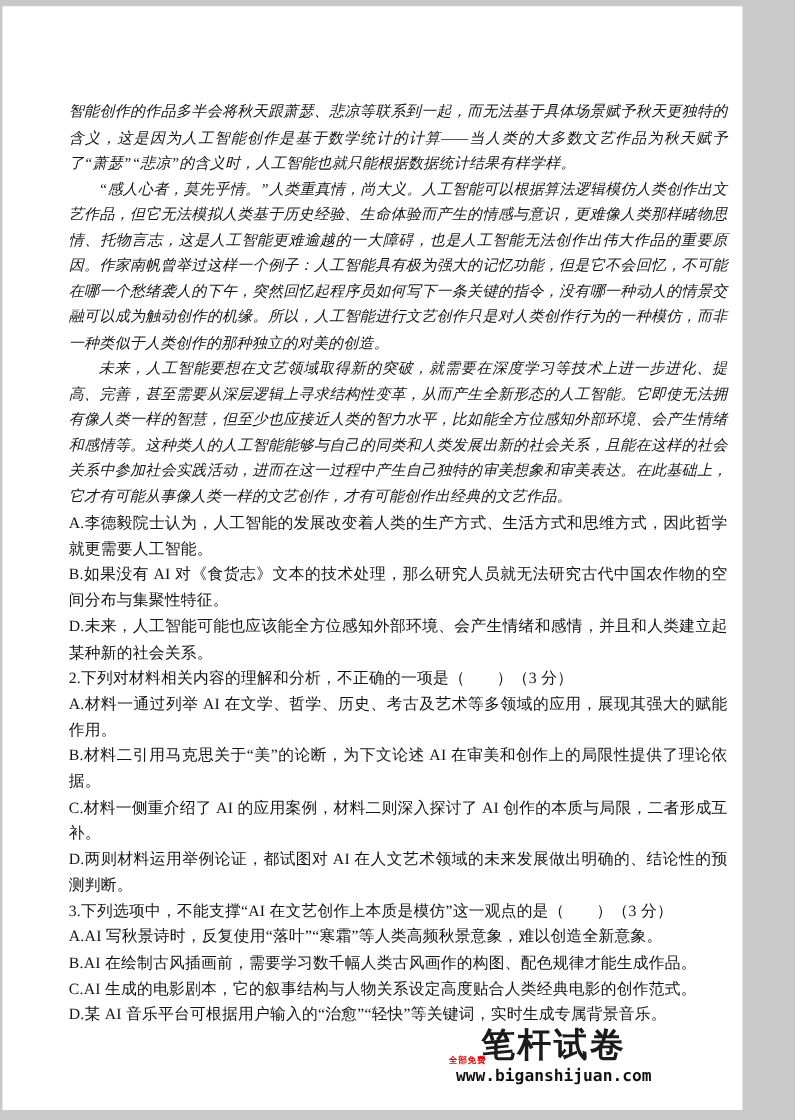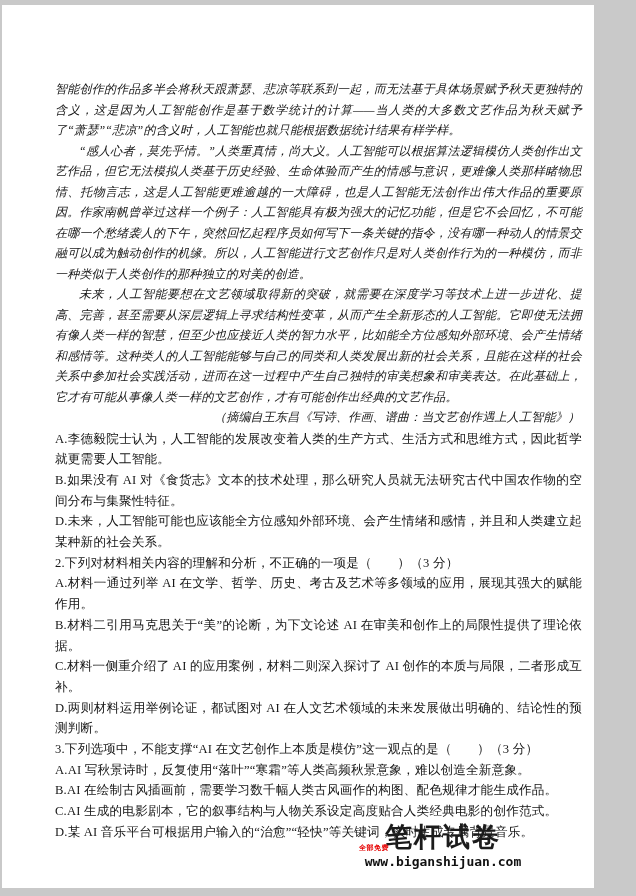--- a/index.html
+++ b/index.html
@@ -101,21 +101,20 @@
 
 <div class="screen">
   <div class="paper">
 
     <div class="content">
 
       <div class="passage">
         <p>智能创作的作品多半会将秋天跟萧瑟、悲凉等联系到一起，而无法基于具体场景赋予秋天更独特的含义，这是因为人工智能创作是基于数学统计的计算——当人类的大多数文艺作品为秋天赋予了“萧瑟”“悲凉”的含义时，人工智能也就只能根据数据统计结果有样学样。</p>
         <p class="p-indent">“感人心者，莫先乎情。”人类重真情，尚大义。人工智能可以根据算法逻辑模仿人类创作出文艺作品，但它无法模拟人类基于历史经验、生命体验而产生的情感与意识，更难像人类那样睹物思情、托物言志，这是人工智能更难逾越的一大障碍，也是人工智能无法创作出伟大作品的重要原因。作家南帆曾举过这样一个例子：人工智能具有极为强大的记忆功能，但是它不会回忆，不可能在哪一个愁绪袭人的下午，突然回忆起程序员如何写下一条关键的指令，没有哪一种动人的情景交融可以成为触动创作的机缘。所以，人工智能进行文艺创作只是对人类创作行为的一种模仿，而非一种类似于人类创作的那种独立的对美的创造。</p>
         <p class="p-indent">未来，人工智能要想在文艺领域取得新的突破，就需要在深度学习等技术上进一步进化、提高、完善，甚至需要从深层逻辑上寻求结构性变革，从而产生全新形态的人工智能。它即使无法拥有像人类一样的智慧，但至少也应接近人类的智力水平，比如能全方位感知外部环境、会产生情绪和感情等。这种类人的人工智能能够与自己的同类和人类发展出新的社会关系，且能在这样的社会关系中参加社会实践活动，进而在这一过程中产生自己独特的审美想象和审美表达。在此基础上，它才有可能从事像人类一样的文艺创作，才有可能创作出经典的文艺作品。</p>
-        <p class="attribution">（摘编自王东昌《写诗、作画、谱曲：当文艺创作遇上人工智能》）</p>
       </div>
 
       <div class="questions">
 
         <div class="q">
           <div class="q-option">A.李德毅院士认为，人工智能的发展改变着人类的生产方式、生活方式和思维方式，因此哲学就更需要人工智能。</div>
           <div class="q-option">B.如果没有 AI 对《食货志》文本的技术处理，那么研究人员就无法研究古代中国农作物的空间分布与集聚性特征。</div>
           <div class="q-option">D.未来，人工智能可能也应该能全方位感知外部环境、会产生情绪和感情，并且和人类建立起某种新的社会关系。</div>
         </div>
 

